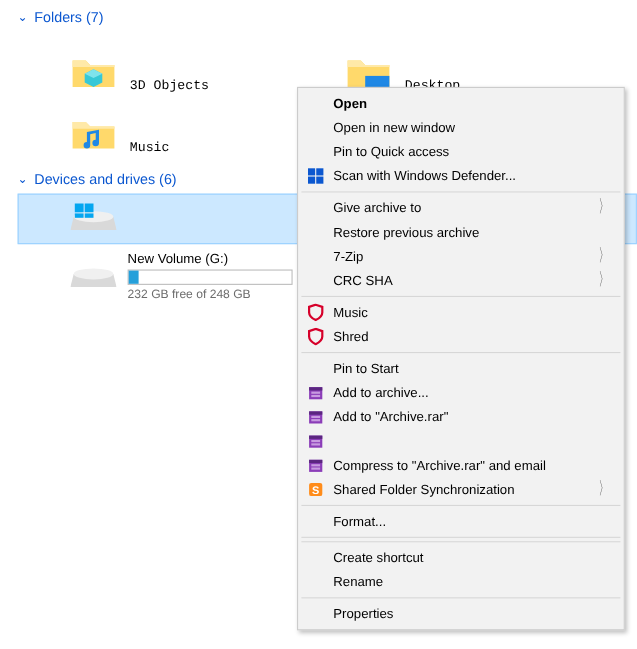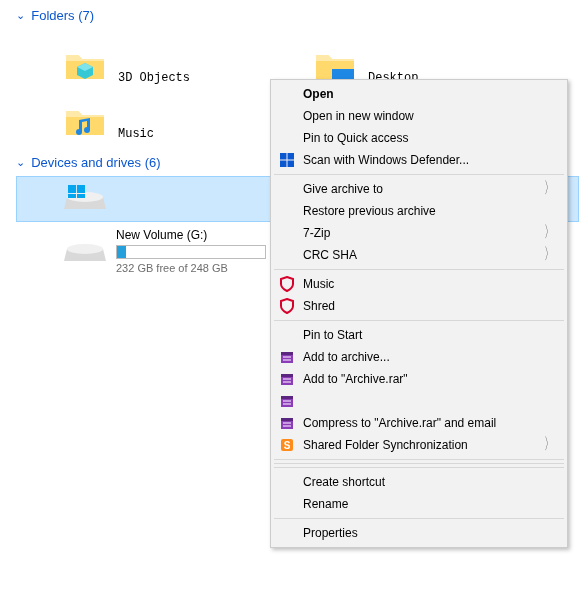--- a/index.html
+++ b/index.html
@@ -255,20 +255,23 @@
     <span class="ic">
       <svg width="16" height="16" viewBox="0 0 16 16">
           <rect x="2" y="2" width="12" height="12" rx="2" fill="#ff8c1a"></rect>
           <text x="8" y="12" font-size="10" fill="#fff" text-anchor="middle" font-weight="bold">S</text>
         </svg>
     </span>
     <span>Shared Folder Synchronization</span>
       <span class="arrow">〉</span>
   </div>
   <div class="sep"></div>
+  <div class="item">
+      <span>Format...</span>
+    </div>
   <div class="sep"></div>
   <div class="sep"></div>
   <div class="item">
       <span>Create shortcut</span>
     </div>
   <div class="item">
       <span>Rename</span>
     </div>
   <div class="sep"></div>
   <div class="item">

